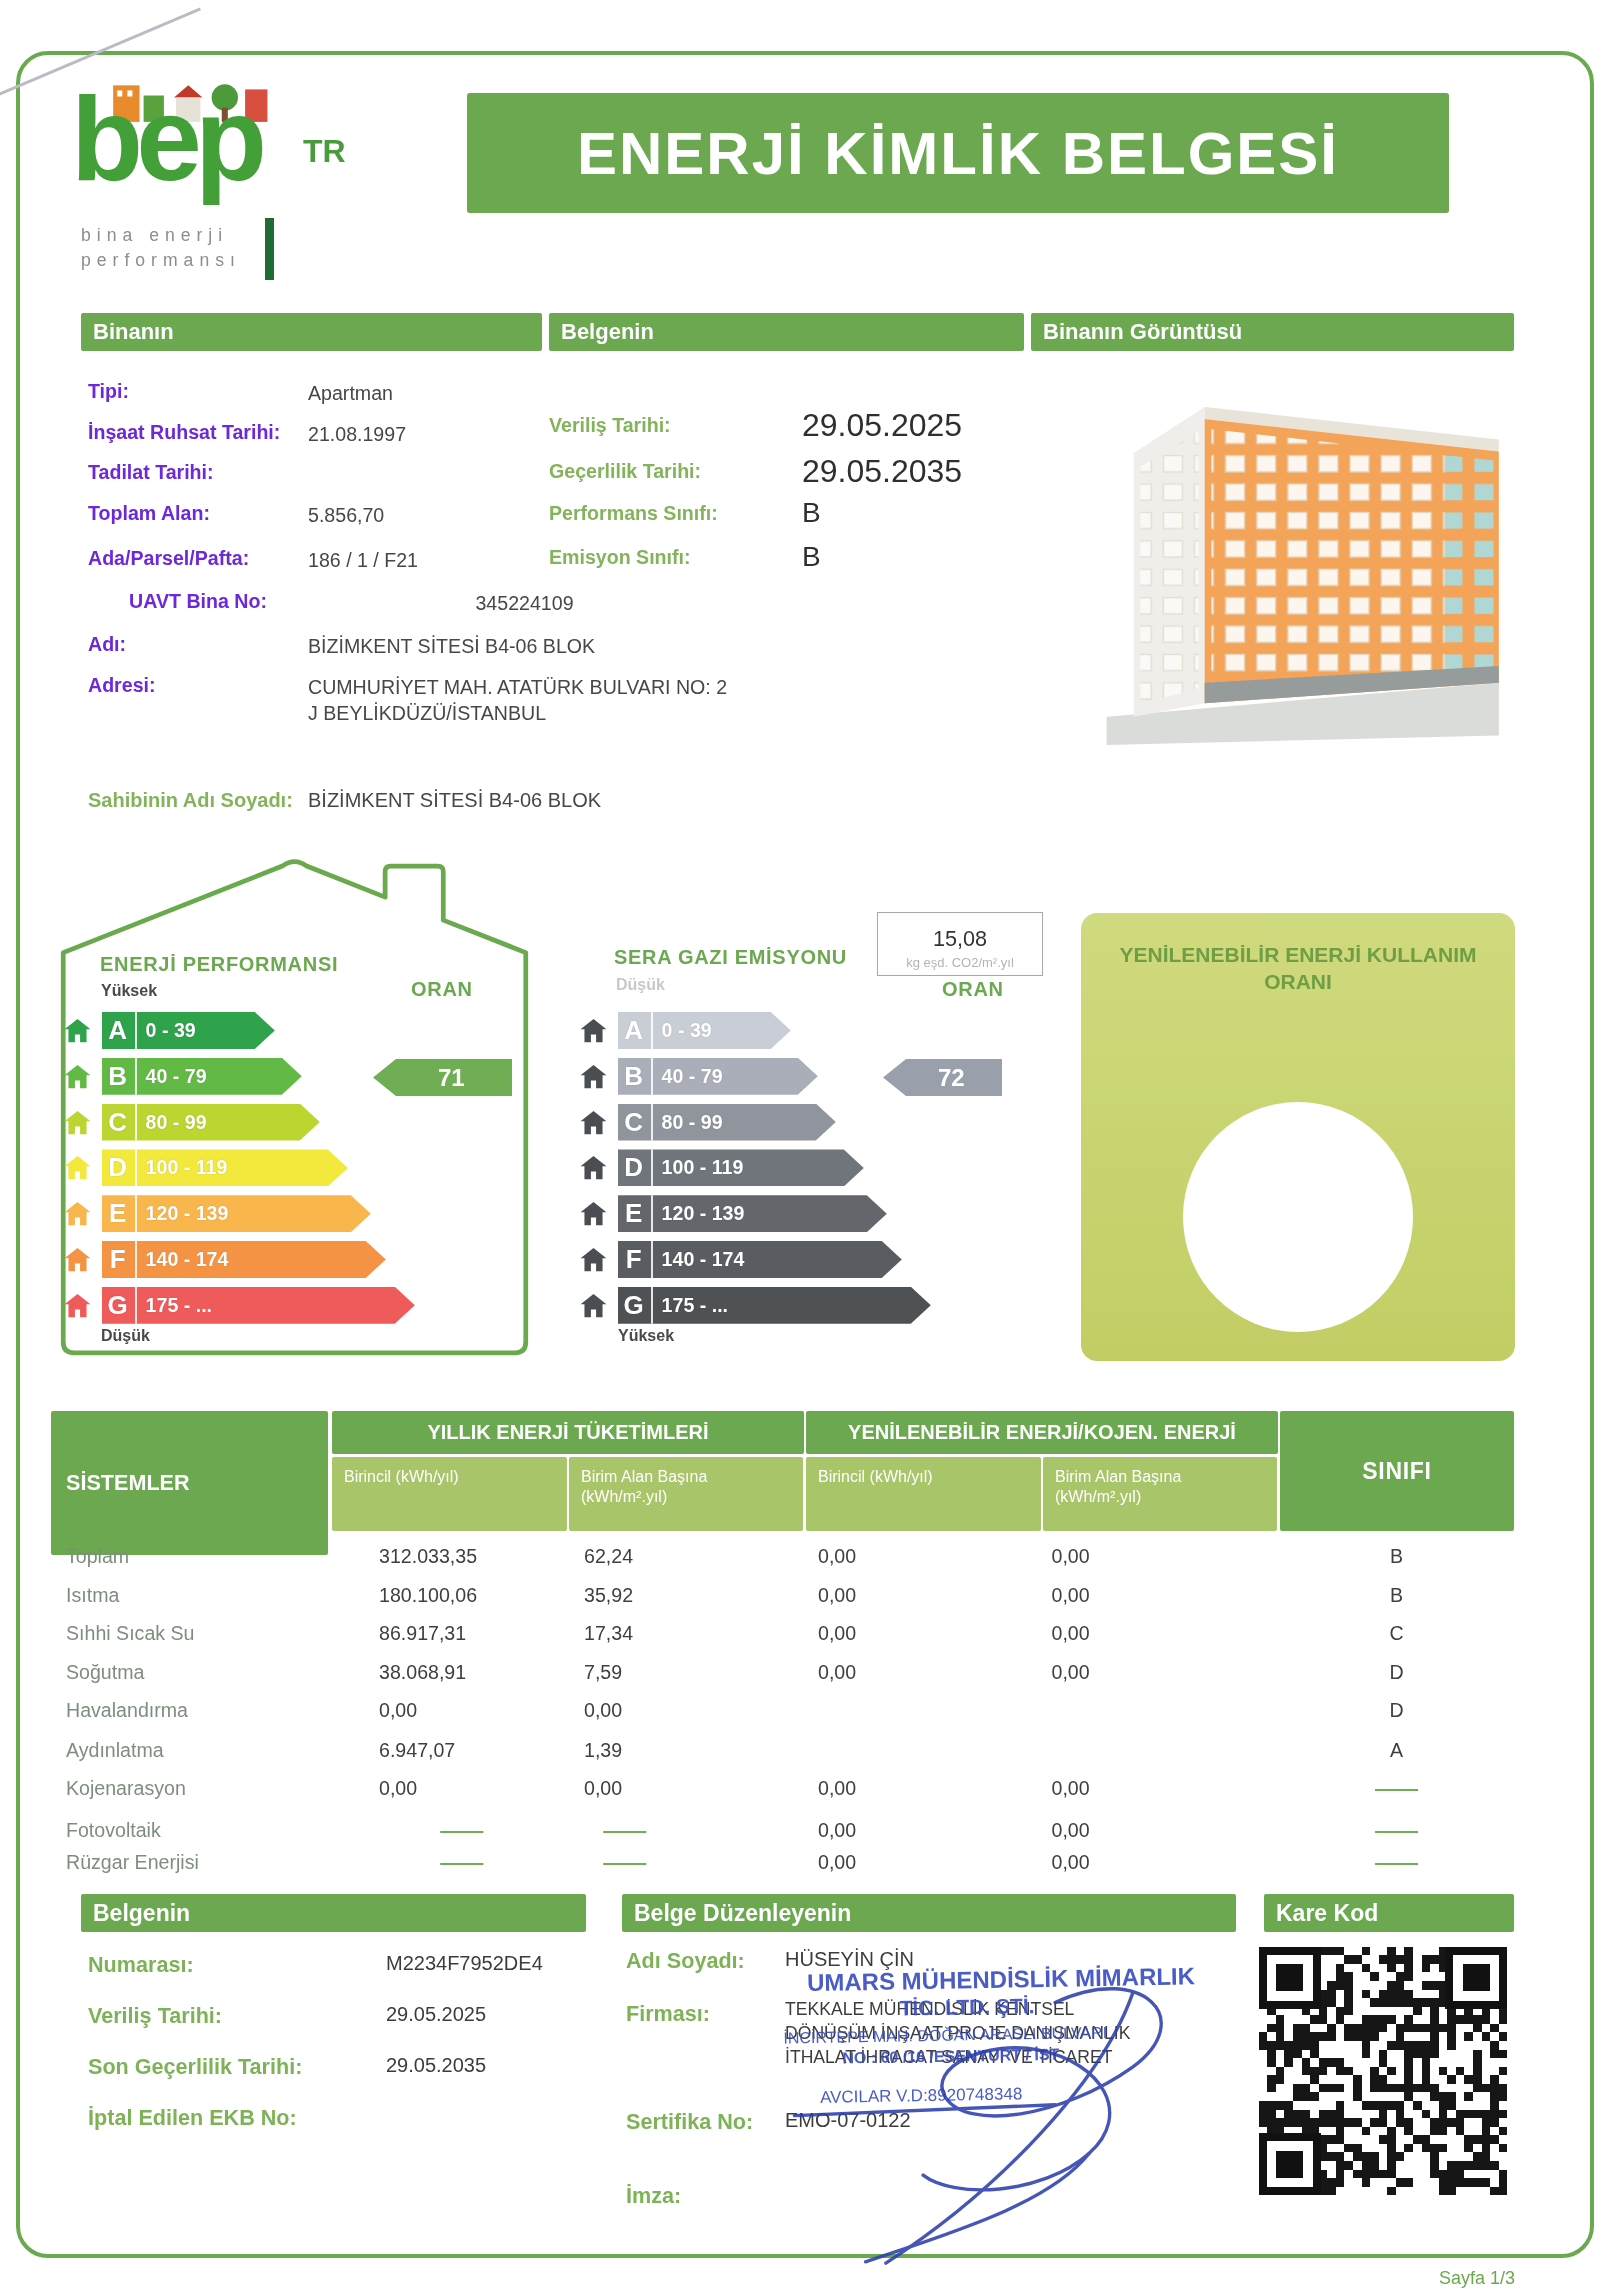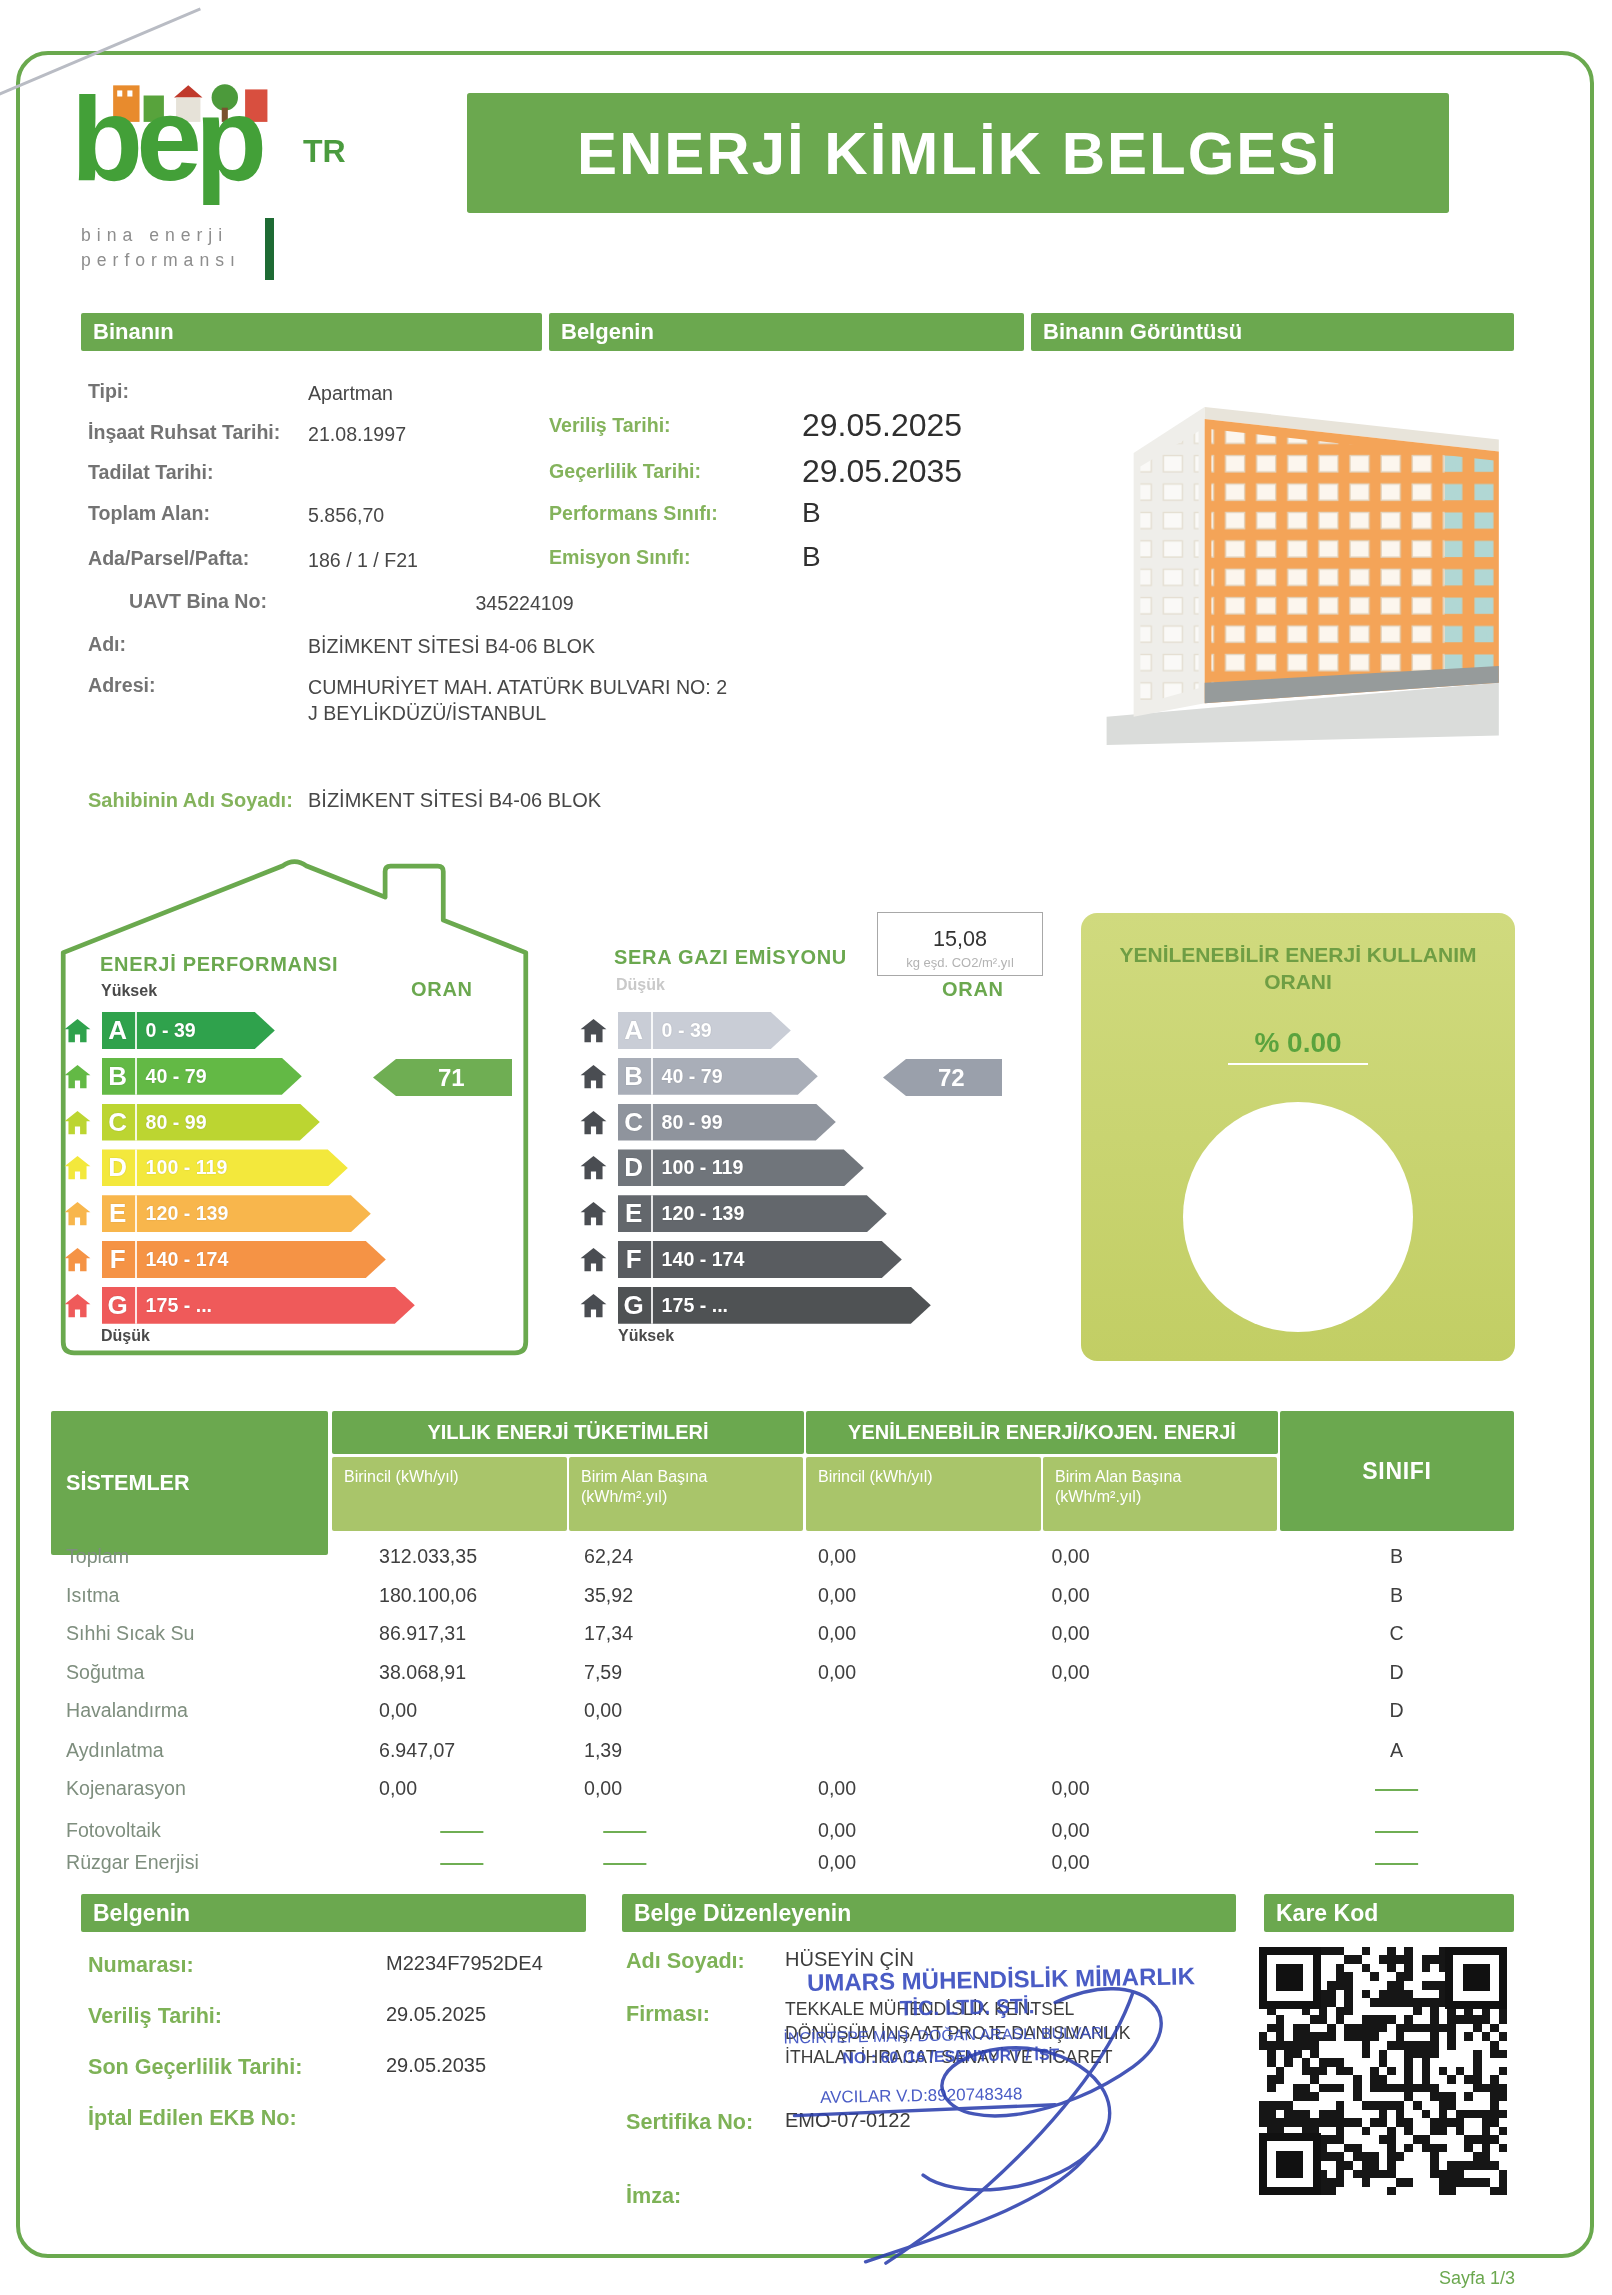--- a/index.html
+++ b/index.html
@@ -29,21 +29,21 @@
   
   .sec-header { position:absolute; height:38px; background:#6ba84f; color:#fff;
                 font-size:22px; font-weight:bold; display:flex; align-items:center;
                 padding-left:12px; border-radius:2px; }
   #sh-building { left:81px; top:313px; width:461px; }
   #sh-cert     { left:549px; top:313px; width:475px; }
   #sh-image    { left:1031px; top:313px; width:483px; }
 
   
   .frow { position:absolute; display:flex; align-items:flex-start; }
-  .flabel { color:#737373; font-weight:bold; font-size:19.6px; flex:0 0 220px; }
+  .flabel { color:#6d28d9; font-weight:bold; font-size:19.6px; flex:0 0 220px; }
   .fvalue { color:#474747; font-size:19.6px; width:433px; line-height:1.35; }
   .crow { position:absolute; display:flex; align-items:center; height:38px; }
   .clabel { color:#84b35c; font-weight:bold; font-size:19.6px; flex:0 0 253px; }
   .cval-date { color:#2f2f2f; font-size:32px; }
   .cval-class { color:#2f2f2f; font-size:28px; }
 
   .owner-row { position:absolute; left:88px; top:789px; display:flex; }
   .owner-label { color:#84b35c; font-weight:bold; font-size:20px; flex:0 0 220px; }
   .owner-value { color:#474747; font-size:20px; }
 
@@ -402,21 +402,20 @@
       </div>
     </div>
   </div>
   <div class="oran-arrow" id="emis-arrow" style="background-color: rgb(154, 160, 171);">
     <span>72</span>
   </div>
   <div class="scale-sub" style="left:618px; top:1327px; color:#4a4a4a;">Yüksek</div>
 
   <div class="renewable">
     <div class="ren-title">YENİLENEBİLİR ENERJİ KULLANIM ORANI</div>
-    <div class="ren-value-wrap"><span class="ren-value">% 0.00</span></div>
     <div class="ren-circle"></div>
   </div>
 
   <div class="th" id="th-systems">SİSTEMLER</div>
   <div class="th" id="th-g1">YILLIK ENERJİ TÜKETİMLERİ</div>
   <div class="th" id="th-g2">YENİLENEBİLİR ENERJİ/KOJEN. ENERJİ</div>
   <div class="th" id="th-class">SINIFI</div>
   <div class="sub" id="th-s1"><span>Birincil (kWh/yıl)</span></div>
   <div class="sub" id="th-s2">
     <div>Birim Alan Başına</div>

